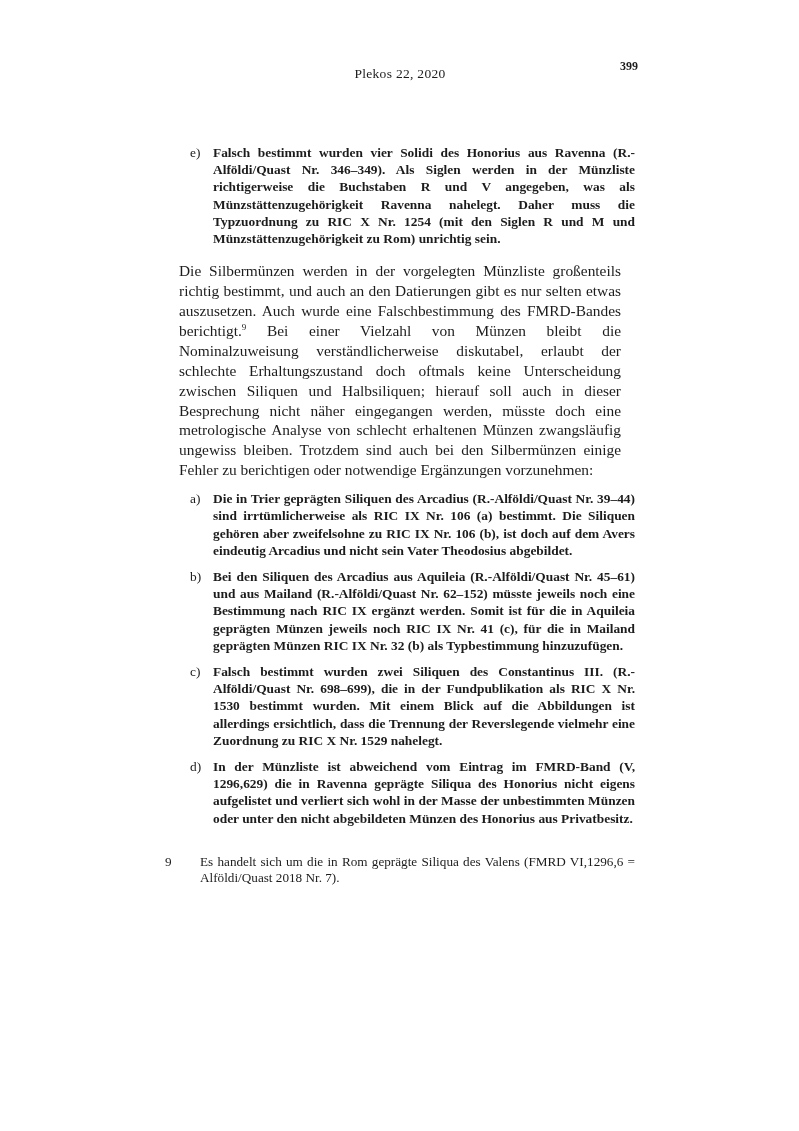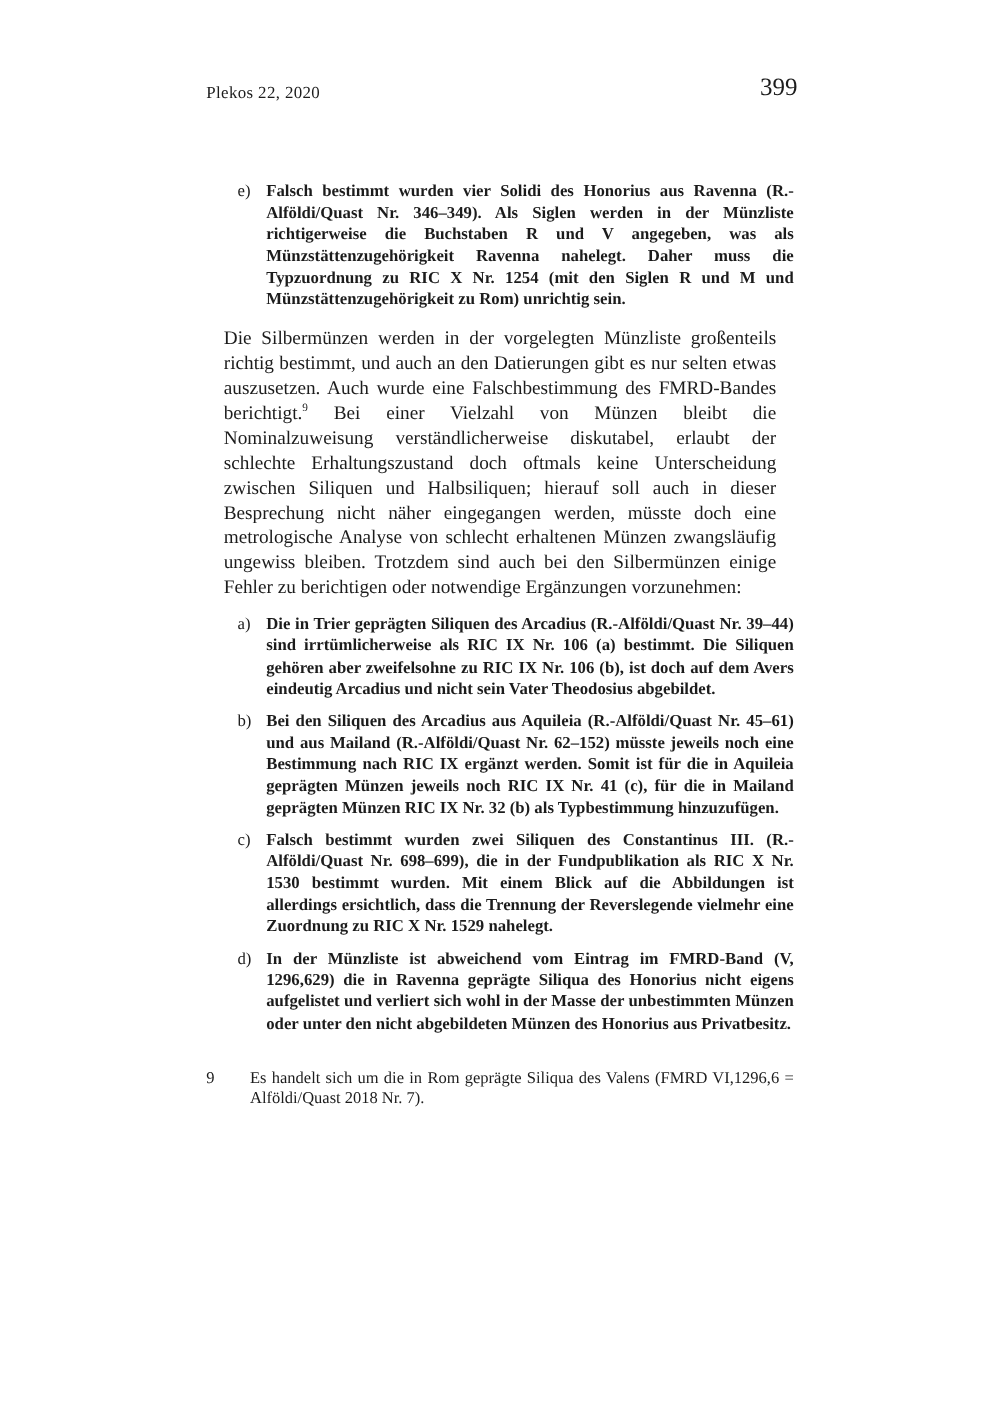--- a/index.html
+++ b/index.html
@@ -14,27 +14,29 @@
     padding: 66px 164px 0 165px;
     overflow: hidden;
   }
   .page-header {
     position: relative;
     height: 17px;
     margin-bottom: 61px;
     font-size: 13.5px;
   }
   .journal {
+    text-align: center;
     letter-spacing: 0.3px;
   }
   .pagenum {
     position: absolute;
     right: -3px;
     top: -7px;
-    font-size: 20px;
+    font-size: 12px;
+    font-weight: bold;
   }
   .lettered {
     display: flex;
     margin-left: 25px;
     font-size: 13.4px;
     line-height: 17.2px;
   }
   .lettered .lbl { flex: 0 0 23px; }
   .lettered .txt { flex: 1; text-align: justify; font-weight: bold; }
   .body-par {

